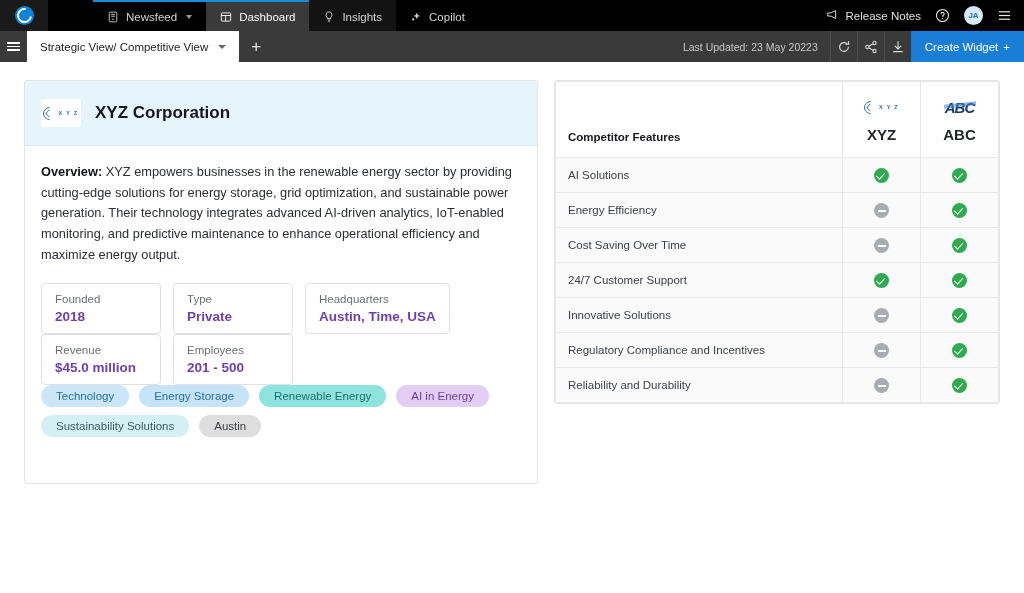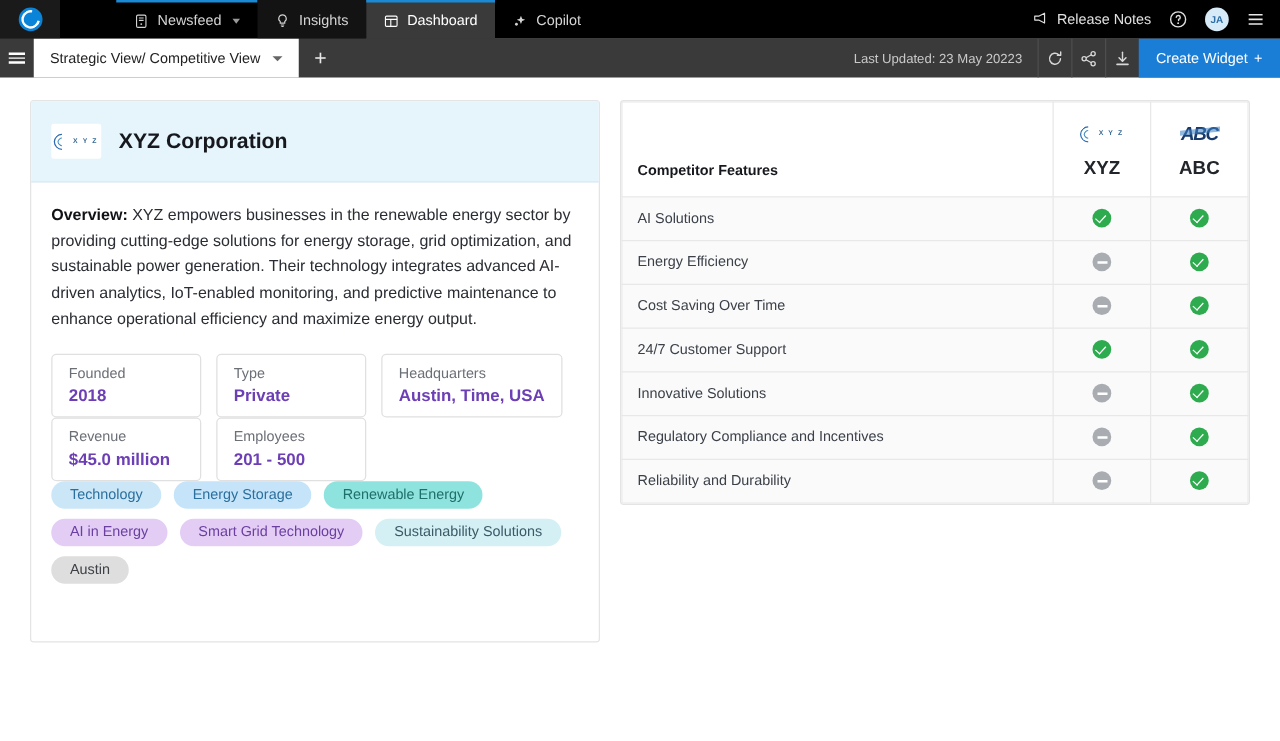--- a/index.html
+++ b/index.html
@@ -108,21 +108,21 @@
 
   
   .workspace {
     display: flex; gap: 16px;
     padding: 18px 24px; height: 531px;
     background: #ffffff;
   }
 
   
   .company-card {
-    width: 456px; background: #ffffff;
+    width: 514px; background: #ffffff;
     border: 1px solid #e4e4e4; border-radius: 3px;
     align-self: flex-start;
   }
   .card-head {
     background: #e6f4fb; padding: 18px 16px;
     display: flex; align-items: center; gap: 14px;
     border-bottom: 1px solid #dce9f0;
   }
   .logo-box {
     width: 40px; height: 28px; background: #ffffff;
@@ -240,40 +240,40 @@
           <rect x="3" y="1.5" width="10" height="13" rx="1.5" fill="none" stroke="#d4d4d4" stroke-width="1.2"></rect>
           <line x1="5.5" y1="4.5" x2="10.5" y2="4.5" stroke="#d4d4d4" stroke-width="1.2"></line>
           <line x1="5.5" y1="7" x2="10.5" y2="7" stroke="#d4d4d4" stroke-width="1.2"></line>
           <circle cx="8" cy="11" r="1" fill="#d4d4d4"></circle>
         </svg>
     </span>
     <span>Newsfeed</span>
     <span class="chev"></span>
   </div>
 
+  <div class="nav-item active">
+    <span class="ico">
+      <svg width="12" height="12" viewBox="0 0 16 16">
+          <rect x="1.8" y="2.5" width="12.4" height="11" rx="1.2" fill="none" stroke="#ffffff" stroke-width="1.2"></rect>
+          <line x1="1.8" y1="6" x2="14.2" y2="6" stroke="#ffffff" stroke-width="1.2"></line>
+          <line x1="7.5" y1="6" x2="7.5" y2="13.5" stroke="#ffffff" stroke-width="1.2"></line>
+        </svg>
+    </span>
+    <span>Dashboard</span>
+  </div>
+
   <div class="nav-item dim">
     <span class="ico">
       <svg width="12" height="13" viewBox="0 0 16 16">
           <path d="M8 1.8a4 4 0 0 0-2.4 7.2v1.6h4.8V9A4 4 0 0 0 8 1.8z" fill="none" stroke="#d4d4d4" stroke-width="1.2"></path>
           <line x1="6.2" y1="12.6" x2="9.8" y2="12.6" stroke="#d4d4d4" stroke-width="1.2"></line>
           <line x1="6.8" y1="14.3" x2="9.2" y2="14.3" stroke="#d4d4d4" stroke-width="1.2"></line>
         </svg>
     </span>
     <span>Insights</span>
-  </div>
-
-  <div class="nav-item active">
-    <span class="ico">
-      <svg width="12" height="12" viewBox="0 0 16 16">
-          <rect x="1.8" y="2.5" width="12.4" height="11" rx="1.2" fill="none" stroke="#ffffff" stroke-width="1.2"></rect>
-          <line x1="1.8" y1="6" x2="14.2" y2="6" stroke="#ffffff" stroke-width="1.2"></line>
-          <line x1="7.5" y1="6" x2="7.5" y2="13.5" stroke="#ffffff" stroke-width="1.2"></line>
-        </svg>
-    </span>
-    <span>Dashboard</span>
   </div>
 
   <div class="nav-item">
     <span class="ico">
       <svg width="12" height="12" viewBox="0 0 16 16">
           <path d="M9 2l1.3 3.2L13.5 6.5 10.3 7.8 9 11 7.7 7.8 4.5 6.5 7.7 5.2z" fill="#d4d4d4"></path>
           <circle cx="4.2" cy="11.2" r="1.5" fill="#d4d4d4"></circle>
         </svg>
     </span>
     <span>Copilot</span>
@@ -394,21 +394,20 @@
             <div class="fact-value">201 - 500</div>
           </div>
         </div>
       </div>
 
       <div class="tags">
           <span class="tag" style="background: rgb(203, 231, 247); color: rgb(42, 111, 158);">Technology</span>
           <span class="tag" style="background: rgb(197, 228, 249); color: rgb(42, 111, 158);">Energy Storage</span>
           <span class="tag" style="background: rgb(143, 227, 222); color: rgb(31, 111, 106);">Renewable Energy</span>
           <span class="tag" style="background: rgb(227, 205, 245); color: rgb(106, 63, 160);">AI in Energy</span>
-          <span class="tag" style="background: rgb(227, 205, 245); color: rgb(106, 63, 160);">Smart Grid Technology</span>
           <span class="tag" style="background: rgb(212, 240, 245); color: rgb(58, 90, 102);">Sustainability Solutions</span>
           <span class="tag" style="background: rgb(222, 222, 222); color: rgb(61, 64, 69);">Austin</span>
         </div>
     </div>
   </div>
 
   <div class="cmp-panel">
     <table class="cmp-table">
       <thead>
         <tr>

